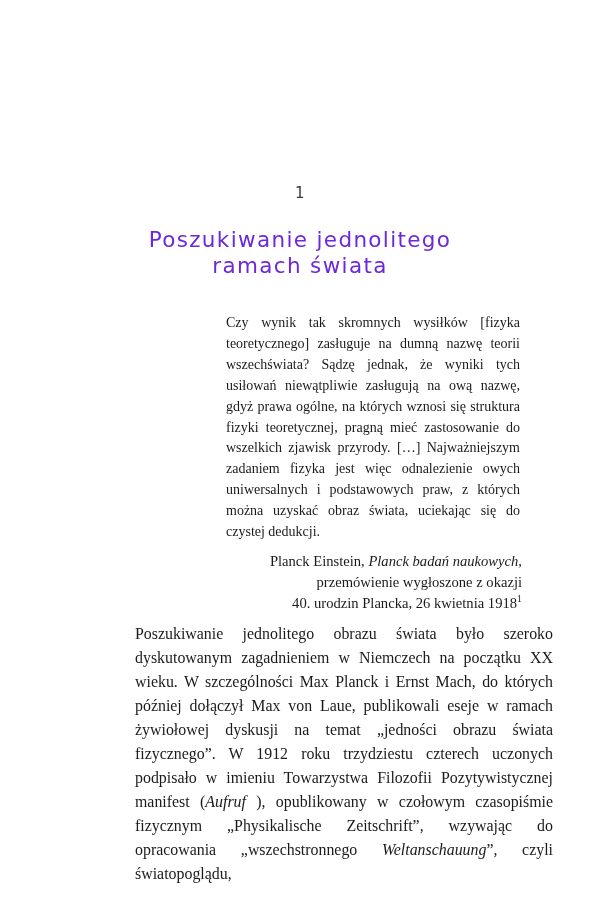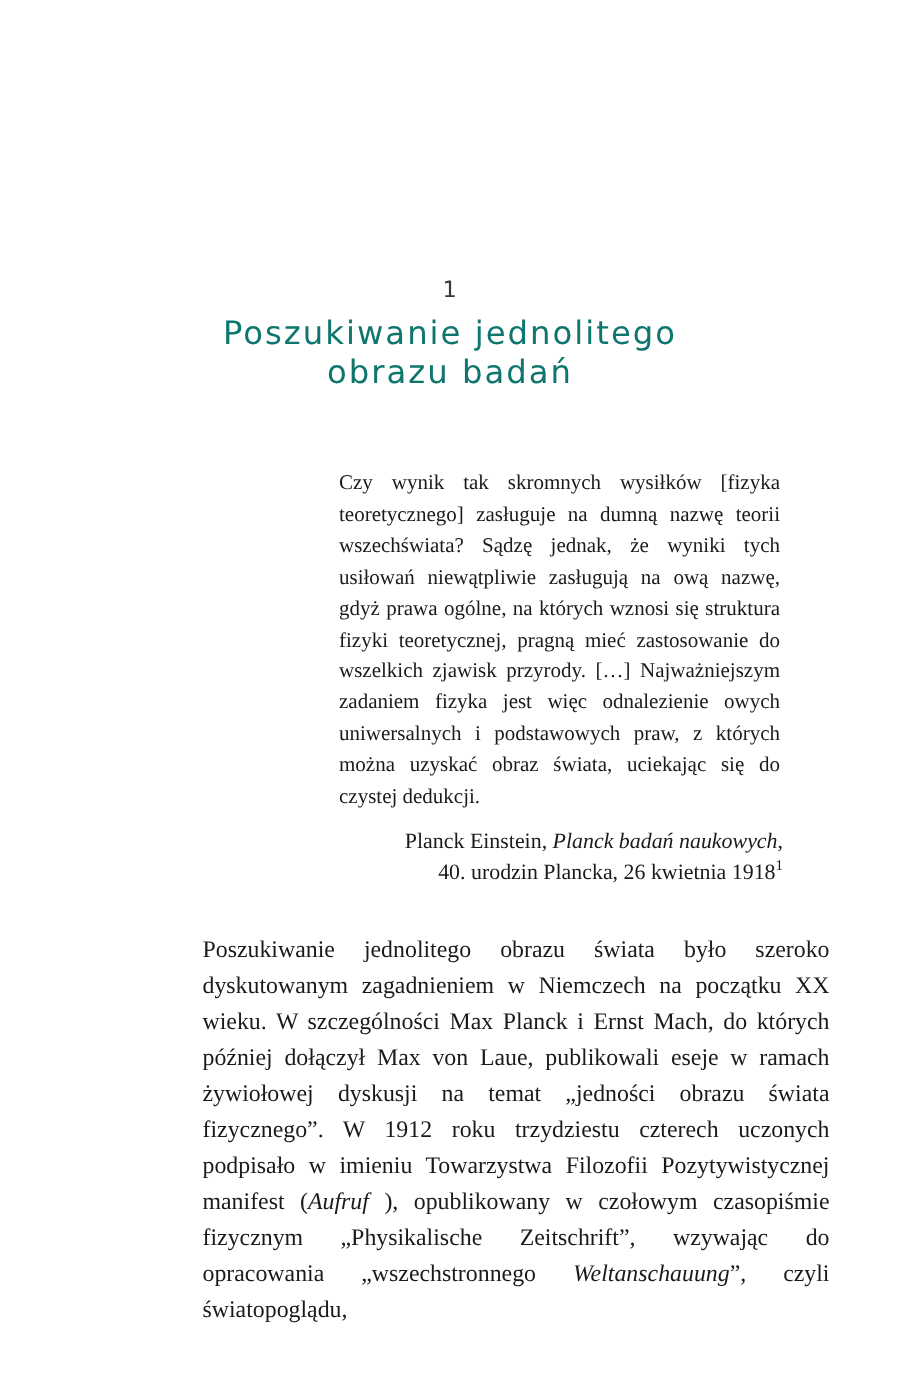--- a/index.html
+++ b/index.html
@@ -40,25 +40,25 @@
     font-weight: 400;
     color: #3a3a3a;
     letter-spacing: 0.5px;
     line-height: 1.35;
     display: block;
   }
   .chapter-title {
     font-family: "DejaVu Sans", sans-serif;
     font-size: 21.5px;
     font-weight: 400;
-    color: #0f766e;
+    color: #6d28d9;
     letter-spacing: 1.35px;
     line-height: 1.22;
     display: block;
-    margin-top: 7px;
+    margin-top: 24px;
   }
   .chapter-title .tline {
     display: block;
     white-space: nowrap;
   }
 
   
   .epigraph {
     position: absolute;
     left: 224px;
@@ -114,28 +114,29 @@
 </style>
 </head>
 <body>
 
 <div class="page">
 
   <div class="chapter-head">
     <span class="chapter-number">1</span>
     <span class="chapter-title">
       <span class="tline">Poszukiwanie jednolitego</span>
-      <span class="tline">obrazu badań</span>
+      <span class="tline">ramach świata</span>
     </span>
   </div>
 
   <div class="epigraph">
     <p class="epi-quote">Czy wynik tak skromnych wysiłków [fizyka teoretycznego] zasługuje na dumną nazwę teorii wszechświata? Sądzę jednak, że wyniki tych usiłowań niewątpliwie zasługują na ową nazwę, gdyż prawa ogólne, na których wznosi się struktura fizyki teoretycznej, pragną mieć zastosowanie do wszelkich zjawisk przyrody. […] Najważniejszym zadaniem fizyka jest więc odnalezienie owych uniwersalnych i podstawowych praw, z których można uzyskać obraz świata, uciekając się do czystej dedukcji.</p>
     <p class="epi-attrib">
       <span class="aline"><span>Planck Einstein, </span><i>Planck badań naukowych</i><span>,</span></span>
+      <span class="aline">przemówienie wygłoszone z okazji</span>
       <span class="aline"><span>40. urodzin Plancka, 26 kwietnia 1918</span><sup class="fn">1</sup></span>
     </p>
   </div>
 
   <div class="body-text">
     <p class="body-par"><span>Poszukiwanie jednolitego obrazu świata było szeroko dyskutowanym zagadnieniem w Niemczech na początku XX wieku. W szczególności Max Planck i Ernst Mach, do których później dołączył Max von Laue, publikowali eseje w ramach żywiołowej dyskusji na temat „jedności obrazu świata fizycznego”. W 1912 roku trzydziestu czterech uczonych podpisało w imieniu Towarzystwa Filozofii Pozytywistycznej manifest (</span><i>Aufruf </i><span>), opublikowany w czołowym czasopiśmie fizycznym „Physikalische Zeitschrift”, wzywając do opracowania „wszechstronnego </span><i>Weltanschauung</i><span>”, czyli światopoglądu,</span></p>
   </div>
 
 </div>
 

